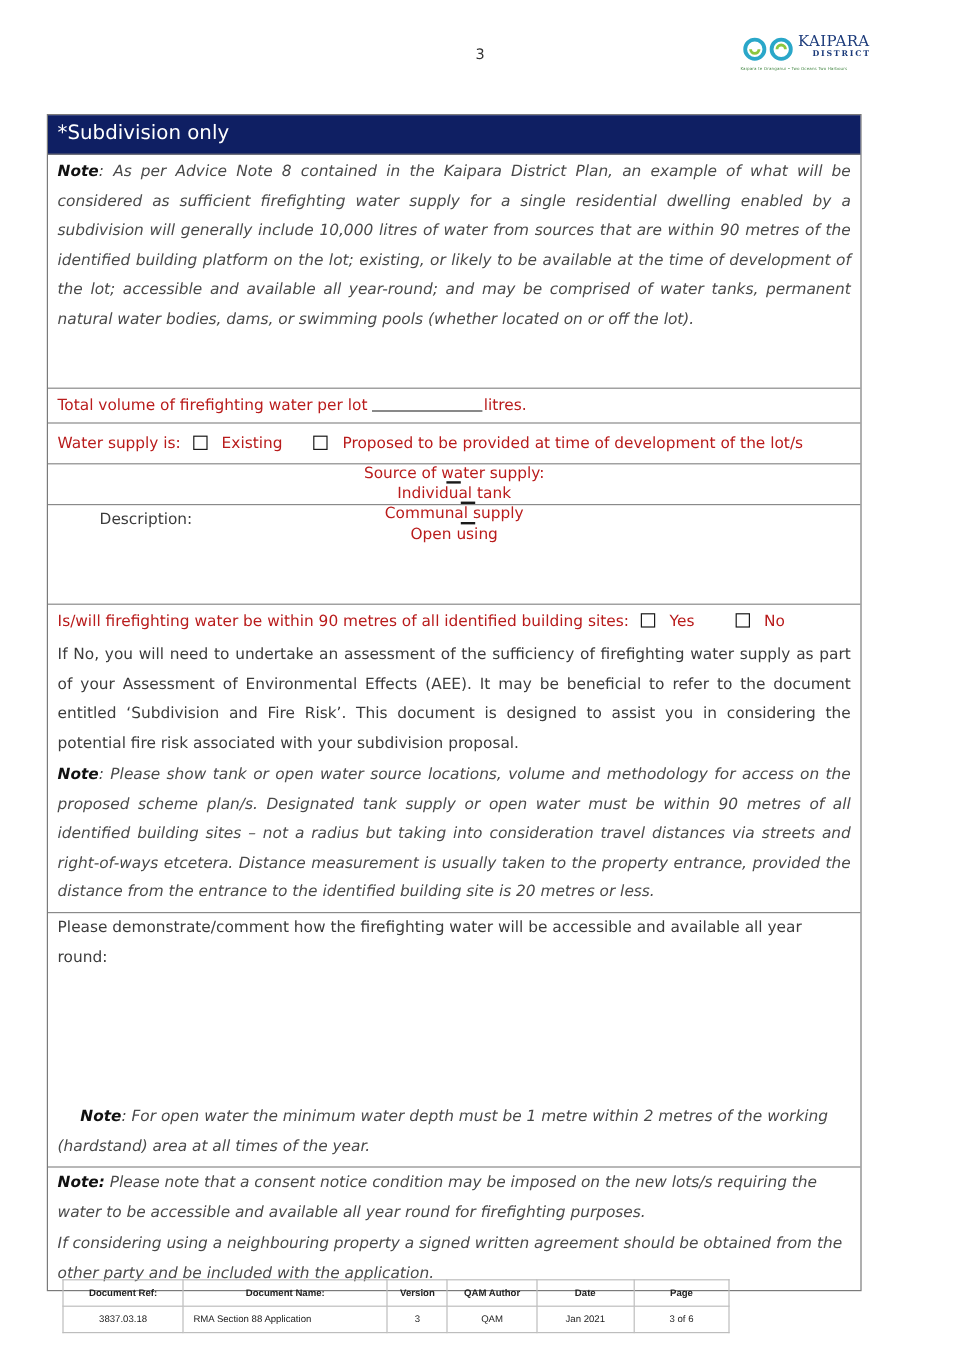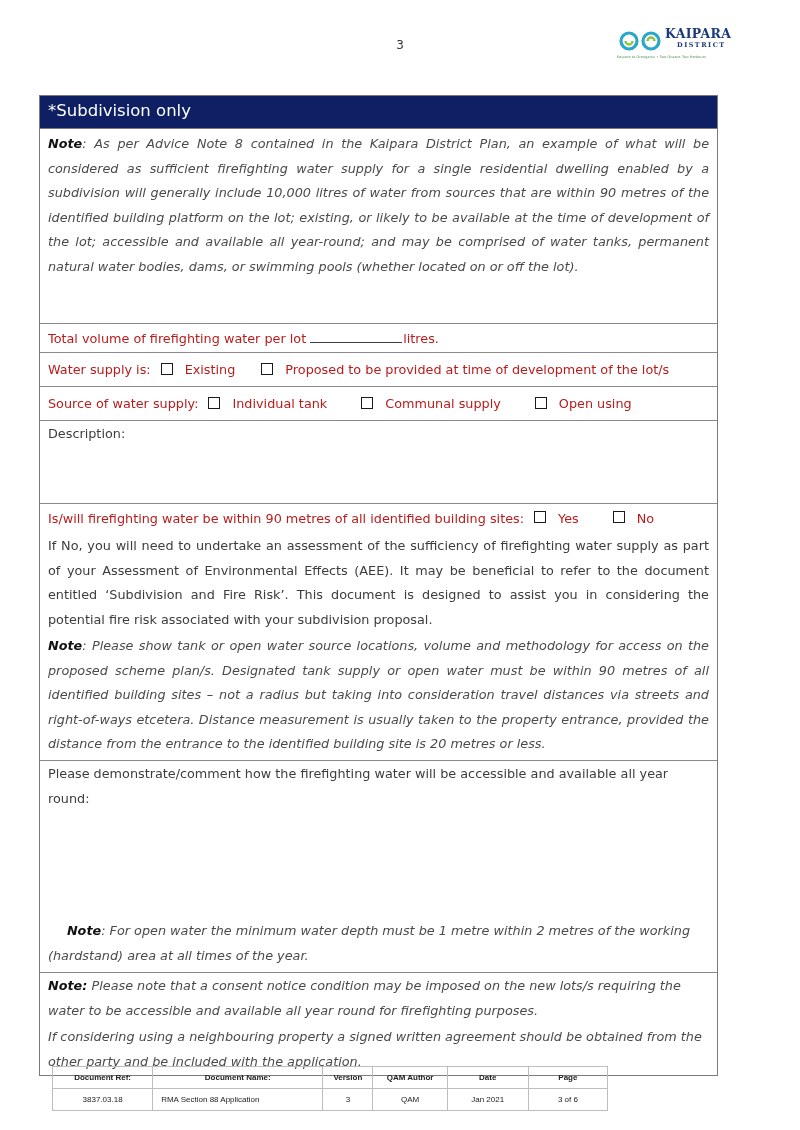--- a/index.html
+++ b/index.html
@@ -3,21 +3,21 @@
 <meta charset="utf-8">
 <style>
   * { box-sizing: border-box; margin: 0; padding: 0; }
   html, body { width: 800px; height: 1130px; background: #ffffff; }
   body { position: relative; font-family: "DejaVu Sans", "Liberation Sans", sans-serif; color: #3a3a3a; overflow: hidden; }
 
   .page-number { position: absolute; left: 0; width: 800px; top: 38px; text-align: center; font-size: 12px; color: #333; }
 
   .logo { position: absolute; left: 617px; top: 27px; width: 112px; height: 36px; }
   .logo .mark { position: absolute; left: 0; top: 3px; width: 46px; height: 22px; }
-  .logo .word { position: absolute; left: 48px; top: 0; font-family: "DejaVu Serif", serif; font-size: 12.5px; font-weight: bold; color: #1b3a7a; letter-spacing: 0.3px; line-height: 14px; }
+  .logo .word { position: absolute; left: 48px; top: 0; font-family: "DejaVu Serif", serif; font-size: 12.5px; font-weight: normal; color: #1b3a7a; letter-spacing: 0.3px; line-height: 14px; }
   .logo .word2 { position: absolute; left: 60px; top: 14px; font-family: "DejaVu Serif", serif; font-size: 6.5px; font-weight: bold; color: #1b3a7a; letter-spacing: 1.5px; }
   .logo .tag { position: absolute; left: 0; top: 28px; font-size: 3.4px; color: #4a8a4a; white-space: nowrap; letter-spacing: 0.1px; }
 
   .form { position: absolute; left: 39px; top: 95px; width: 679px; border: 1px solid #7a7a7a; }
   .band { background: #0f1f63; color: #ffffff; height: 33px; padding: 4px 8px 0 8px; font-size: 16.5px; line-height: 22px; border-bottom: 1px solid #7a7a7a; }
   .row { border-bottom: 1px solid #8a8a8a; padding: 0 8px; }
   .row:last-child { border-bottom: none; }
   .p { font-size: 12.8px; line-height: 24.5px; color: #3c3c3c; text-align: justify; text-align-last: left; }
   .it { font-style: italic; color: #4a4a4a; }
   .note-k { font-weight: bold; font-style: italic; color: #111; }
@@ -67,33 +67,33 @@
     <div class="line" style="height:33px;">
       <span>Water supply is:</span>
       <span class="cb" style="margin-left:10px;"></span>
       <span>Existing</span>
       <span class="cb" style="margin-left:26px;"></span>
       <span>Proposed to be provided at time of development of the lot/s</span>
     </div>
   </div>
 
   <div class="row" style="height:34px;">
-    <div class="line" style="height:33px;">
+    <div class="line" style="height:33px;flex-direction:column;">
       <span>Source of water supply:</span>
       <span class="cb" style="margin-left:10px;"></span>
       <span>Individual tank</span>
       <span class="cb" style="margin-left:34px;"></span>
       <span>Communal supply</span>
       <span class="cb" style="margin-left:34px;"></span>
       <span>Open using</span>
     </div>
   </div>
 
   <div class="row" style="height:83px;">
-    <div class="p" style="padding-top:1px;">Description:</div>
+    <div class="p" style="padding-top:1px;margin-left:35px;">Description:</div>
   </div>
 
   <div class="row" style="height:257px;">
     <div class="line" style="height:28px;">
       <span>Is/will firefighting water be within 90 metres of all identified building sites:</span>
       <span class="cb" style="margin-left:10px;"></span>
       <span>Yes</span>
       <span class="cb" style="margin-left:34px;"></span>
       <span>No</span>
     </div>

